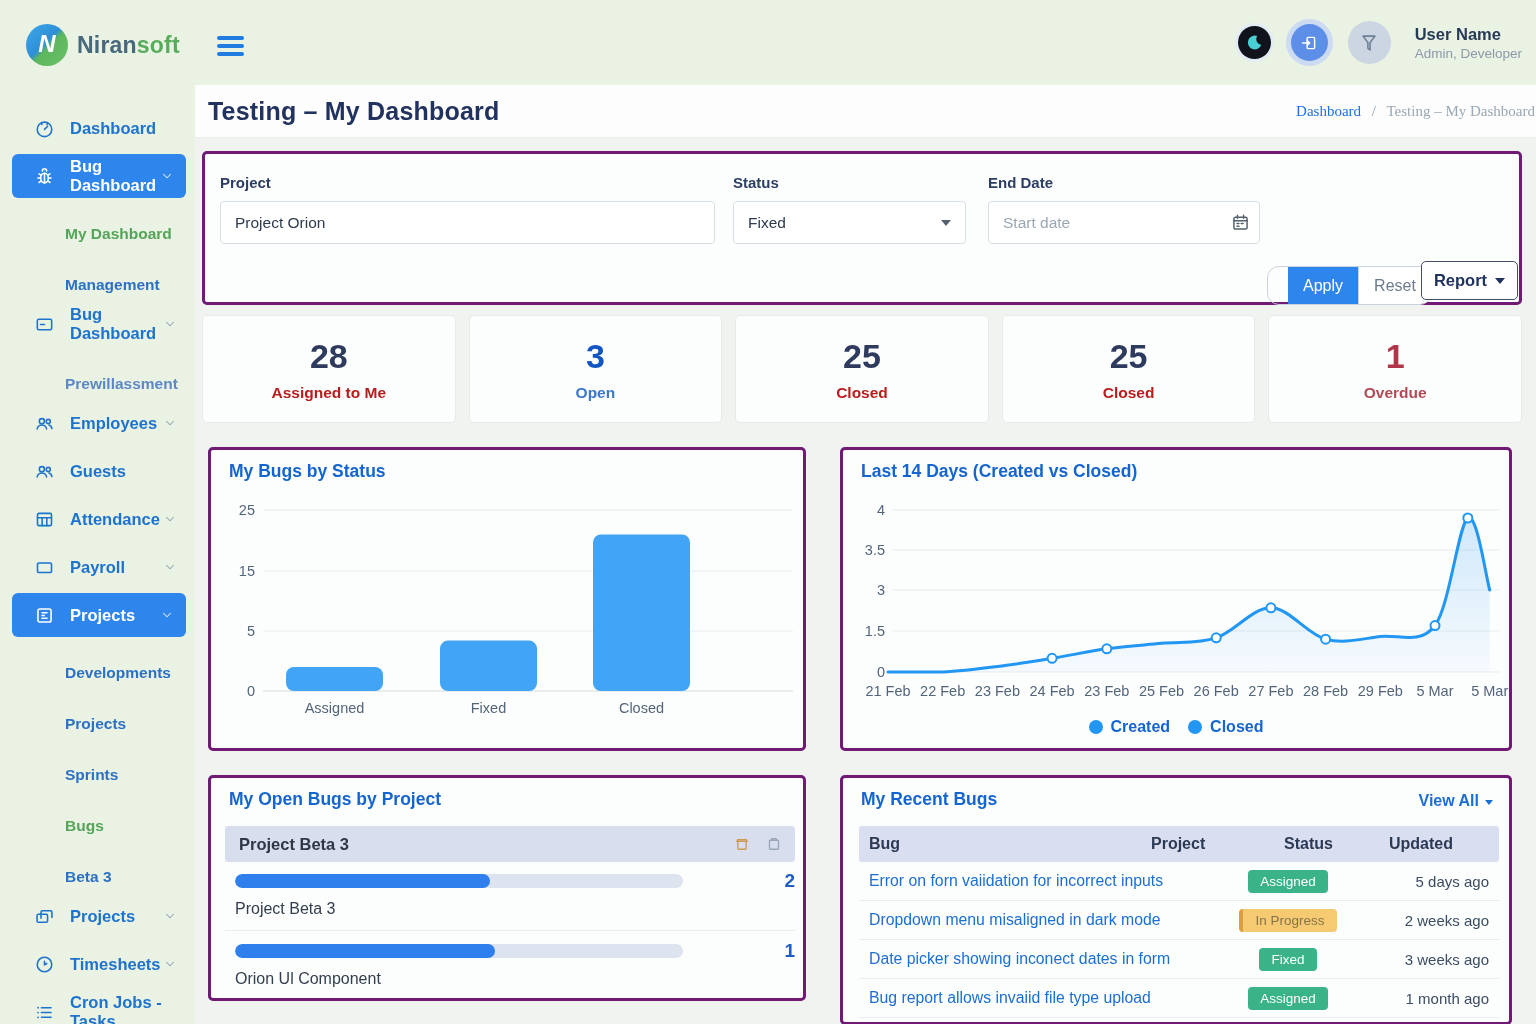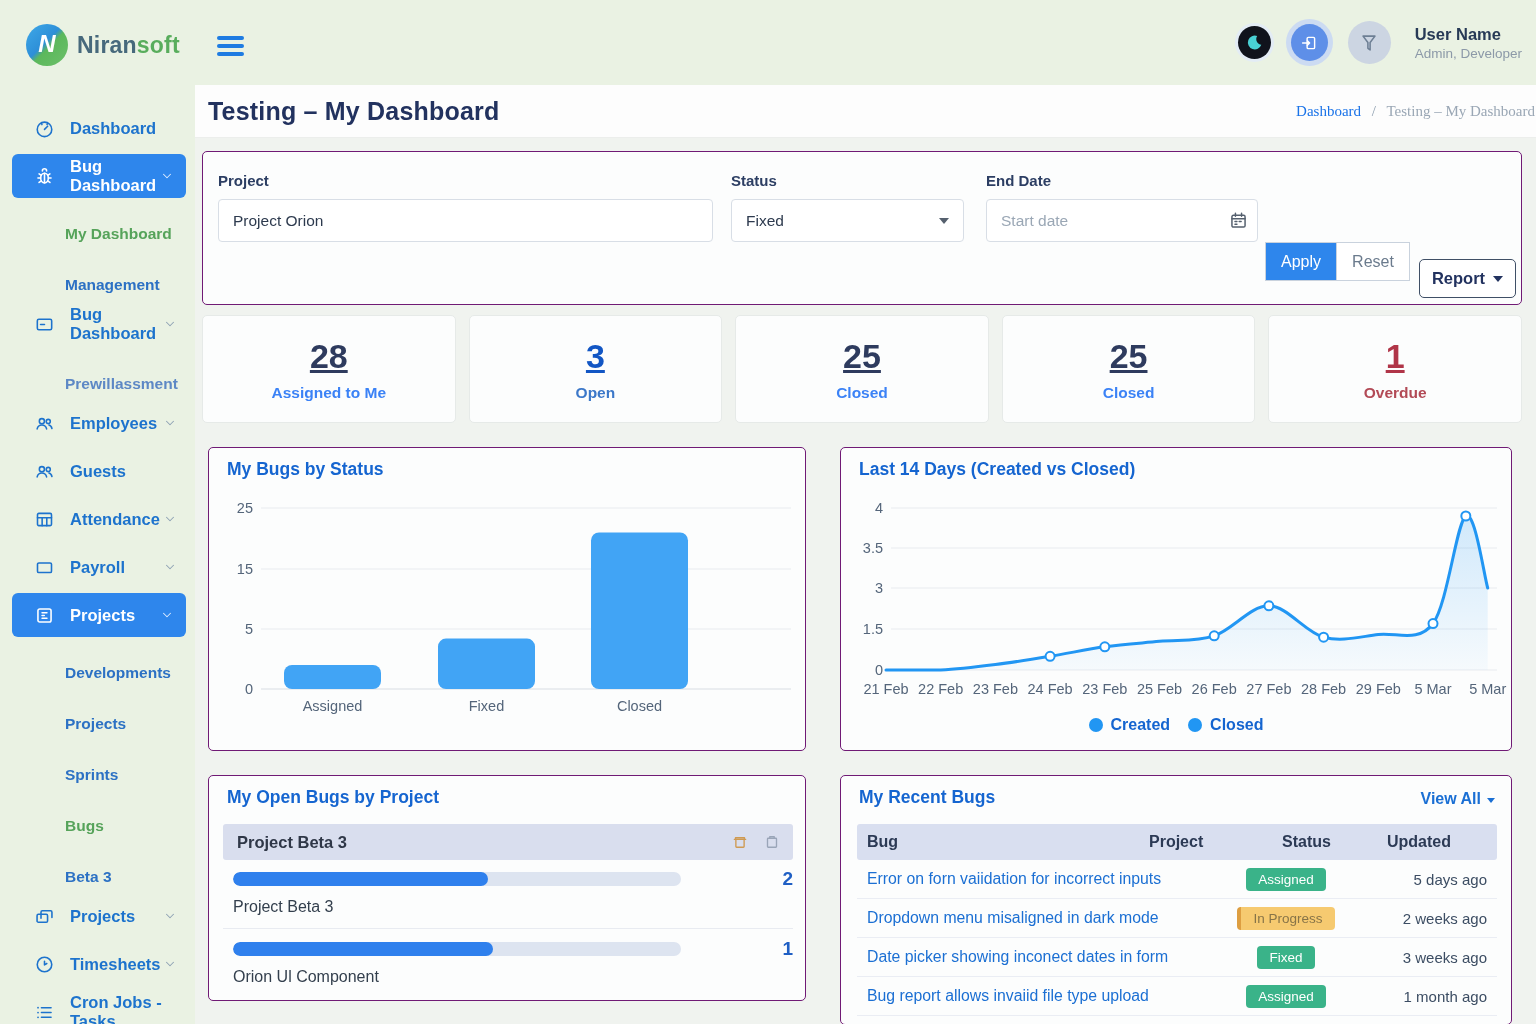--- a/index.html
+++ b/index.html
@@ -47,46 +47,46 @@
   
   .title-band { position:absolute; left:195px; top:85px; width:1341px; height:53px; background:#fdfdfd; border-bottom:1px solid #eceeec; display:flex; align-items:center; }
   .page-title { font-size:25px; font-weight:bold; color:#22325f; padding-left:13px; letter-spacing:.2px; }
   .crumbs { margin-left:auto; padding-right:1px; font-size:15px; white-space:nowrap;font-family:Liberation Serif, serif; }
   .crumbs a { color:#1a73e8; text-decoration:none; cursor:pointer; }
   .crumbs .sep { color:#8fa0b0; margin:0 7px; }
   .crumbs .cur { color:#9aa7b5; }
 
   
   .content-bg { position:absolute; left:195px; top:138px; width:1341px; height:886px; background:#f0f3ef; }
-  .card { position:absolute; background:#fcfdfd; border:1px solid #701a75; border-radius:5px; }
+  .card { position:absolute; background:#fcfdfd; border:3px solid #701a75; border-radius:5px; }
 
   
   .filter-card { left:202px; top:151px; width:1320px; height:154px; }
   .f-label { position:absolute; top:20px; font-size:15px; font-weight:bold; color:#2c3e63; }
   .f-input { position:absolute; top:47px; height:43px; border:1px solid #d8dee6; border-radius:4px; background:#fff; font-size:15.5px; color:#2d3a4e; padding:0 14px; font-family:"Liberation Sans",sans-serif; }
   .sel-wrap { position:absolute; top:47px; }
   .sel-box { height:43px; border:1px solid #d8dee6; border-radius:4px; background:#fff; font-size:15.5px; color:#2d3a4e; display:flex; align-items:center; padding:0 14px; cursor:pointer; }
   .sel-caret { margin-left:auto; width:0; height:0; border-left:5px solid transparent; border-right:5px solid transparent; border-top:6px solid #55606e; }
   .date-wrap { position:absolute; top:47px; }
   .date-box { height:43px; border:1px solid #d8dee6; border-radius:4px; background:#fff; display:flex; align-items:center; padding:0 8px 0 14px; cursor:text; }
   .date-ph { font-size:15.5px; color:#9aa7b5; }
   .date-ic { margin-left:auto; color:#55606e; display:inline-flex; }
   .date-ic svg { width:21px; height:21px; }
-  .btn-group { position:absolute; top:90px; display:flex; border:1px solid #c9d2dd; border-radius:0; overflow:hidden; }
+  .btn-group { position:absolute; top:112px; display:flex; border:1px solid #c9d2dd; border-radius:12px; overflow:hidden;padding-left:20px; }
   .btn-apply { width:70px; height:37px; background:#2e86ec; color:#fff; border:none; font-size:16px; cursor:pointer; font-family:"Liberation Sans",sans-serif; }
   .btn-reset { width:73px; height:37px; background:#fff; color:#6b7b8d; border:none; border-left:1px solid #c9d2dd; font-size:16px; cursor:pointer; font-family:"Liberation Sans",sans-serif; }
   .btn-report { position:absolute; top:107px; width:97px; height:39px; background:#fff; border:1.5px solid #3f4f66; border-radius:5px; font-size:16.5px; color:#22325f; font-weight:600; cursor:pointer; display:flex; align-items:center; justify-content:center; gap:8px; font-family:"Liberation Sans",sans-serif; }
   .btn-report .rcaret { width:0; height:0; border-left:5px solid transparent; border-right:5px solid transparent; border-top:6px solid #22325f; }
 
   
   .stats-row { position:absolute; left:202px; top:315px; width:1320px; display:flex; gap:13px; }
   .stat-card { flex:1; height:108px; background:#fcfdfd; border:1px solid #e6eae8; border-radius:5px; display:flex; flex-direction:column; align-items:center; justify-content:center; gap:8px; }
-  .stat-num { font-size:34px; font-weight:bold;text-decoration:underline; }
+  .stat-num { font-size:34px; font-weight:bold; }
   .stat-lab { font-size:15.5px; font-weight:600; }
-  .tone-navy .stat-num { color:#2e3b5e; } .tone-navy .stat-lab { color:#3b82f6;text-align:center; }
+  .tone-navy .stat-num { color:#2e3b5e; } .tone-navy .stat-lab { color:#b91c1c;text-align:center; }
   .tone-blue .stat-num { color:#1256c4; } .tone-blue .stat-lab { color:#3c78c9; }
   .tone-red  .stat-num { color:#b03548; } .tone-red  .stat-lab { color:#b24a56; }
 
   
   .chart-left  { left:208px; top:447px; width:598px; height:304px; }
   .chart-right { left:840px; top:447px; width:672px; height:304px; }
   .card-title { position:absolute; left:18px; top:11px; font-size:17.5px; font-weight:bold; color:#1565d0; }
   .chart-svg { position:absolute; left:0; top:0; }
   .legend { position:absolute; left:0; right:0; top:268px; display:flex; justify-content:center; gap:18px; }
   .legend-item { display:flex; align-items:center; gap:8px; font-size:16px; font-weight:600; color:#1565d0; }

